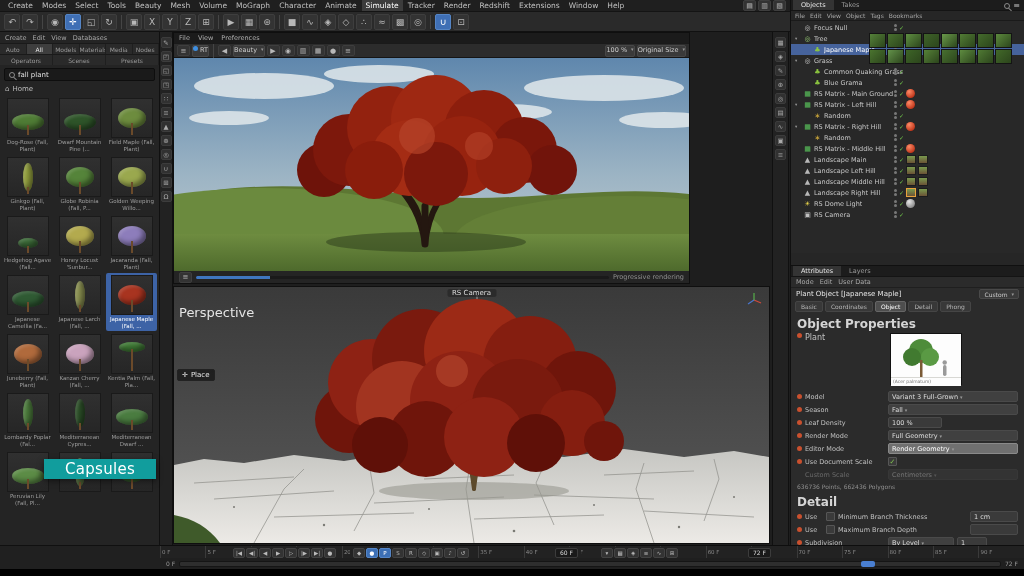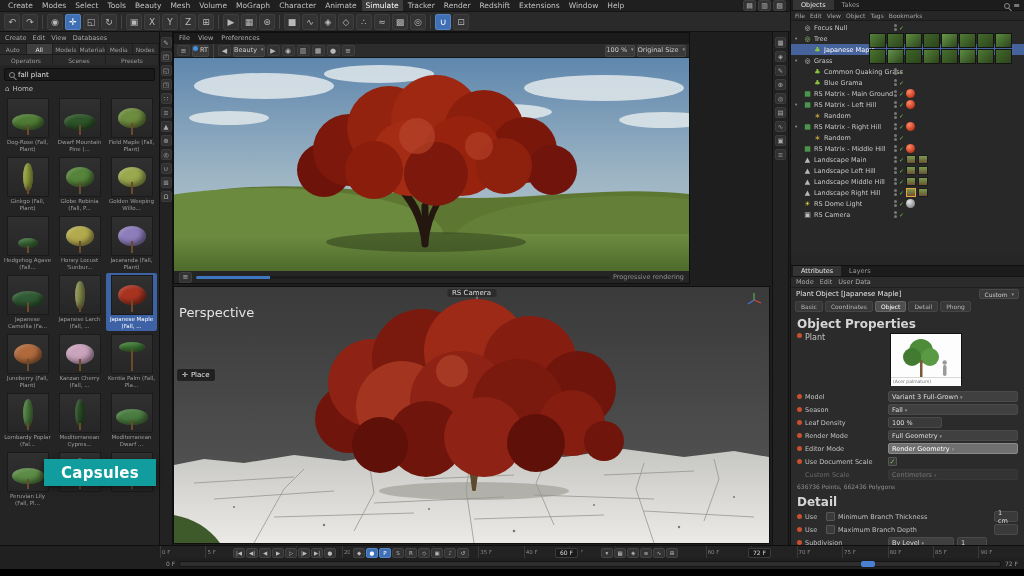--- a/index.html
+++ b/index.html
@@ -93,41 +93,41 @@
 .ar{display:flex;align-items:center;gap:3px;padding:0 6px;height:13px;font-size:6.5px}
 .ar.dis{opacity:.4}
 .kdot{width:5px;height:5px;border-radius:50%;background:#c9502e;flex:none}
 .kdot.hid{visibility:hidden}
 .albl{width:80px;color:#c0c0c0;flex:none;overflow:hidden;white-space:nowrap}
 .albl.w20{width:18px}.albl.flex{flex:1;width:auto}
 .dd{flex:1;height:11px;background:#404040;border:1px solid #4a4a4a;border-radius:2px;display:flex;align-items:center;padding:0 3px;font-size:6.5px;color:#ddd;white-space:nowrap;overflow:hidden}
 .dd.hl{background:#707070;border-color:#8a8a8a;color:#fff}
 .dd.w66{flex:none;width:66px}
 .nf{width:54px;height:11px;background:#3a3a3a;border:1px solid #4a4a4a;border-radius:2px;display:flex;align-items:center;padding:0 3px;font-size:6.5px;color:#ddd;flex:none}
-.nf.w40{width:24px}.nf.w30{width:30px}
+.nf.w40{width:48px}.nf.w30{width:30px}
 .cbx{width:9px;height:9px;background:#3a3a3a;border:1px solid #565656;border-radius:1px;color:#7ec04f;font-size:7px;line-height:8px;text-align:center;flex:none}
 .ginfo{padding:2px 6px;color:#8f8f8f;font-size:6px}
 .plant-row{display:flex;padding:1px 6px;gap:3px;align-items:flex-start;height:58px}
 .pv{width:72px;height:52px;background:#fff;position:relative;border:1px solid #111;margin-left:2px}
 .pv-cap{position:absolute;bottom:0;left:2px;font-size:4.5px;color:#777}
 
 .blfill{position:absolute;left:0;top:545px;width:160px;height:24px;background:#202020;border-top:1px solid #101010}
 .tl{position:absolute;left:160px;top:545px;width:864px;height:13px;background:#222;border-top:1px solid #0e0e0e}
 .ruler{display:flex;height:100%}
 .rl{flex:1;font-size:5.5px;color:#8a8a8a;border-left:1px solid #3a3a3a;padding-left:1px;line-height:12px;white-space:nowrap;overflow:hidden}
 .tl-abs{position:absolute;top:1px;display:flex;gap:1px;background:#222;padding:0 3px;align-items:center;height:11px}
 .tchip{min-width:12px;height:10px;background:#333;border:1px solid #434343;border-radius:2px;font-size:5.5px;color:#bbb;display:flex;align-items:center;justify-content:center;padding:0 1px;flex:none}
 .tchip.act{background:#3c6fb5;color:#fff;border-color:#5585c5}
 .tfield{height:10px;background:#1a1a1a;border:1px solid #3c3c3c;border-radius:2px;color:#ddd;font-size:6px;display:flex;align-items:center;padding:0 4px;white-space:nowrap}
 .pslider{position:absolute;left:160px;top:558px;width:864px;height:11px;background:#1f1f1f;display:flex;align-items:center;gap:4px;padding:0 6px;font-size:6px;color:#999}
 .ptrack{flex:1;height:6px;background:#2e2e2e;border:1px solid #151515;border-radius:2px;position:relative}
 .phandle{position:absolute;top:-1px;width:14px;height:6px;background:#4a7fd1;border-radius:2px}
 .bottombar{position:absolute;left:0;top:569px;width:1024px;height:7px;background:#000}
 
-.badge{position:absolute;left:44px;top:459px;width:112px;height:27px;color:#fff;font-weight:bold;font-size:15px;display:flex;align-items:center;justify-content:center;z-index:10;letter-spacing:.3px;box-shadow:0 2px 6px rgba(0,0,0,.5)}
+.badge{position:absolute;left:44px;top:459px;width:112px;height:20px;color:#fff;font-weight:normal;font-size:15px;display:flex;align-items:center;justify-content:center;z-index:10;letter-spacing:.3px;box-shadow:0 2px 6px rgba(0,0,0,.5)}
 .titlebox{position:absolute;left:50px;top:503px;height:31px;background:#fff;color:#121212;font-weight:bold;font-size:14.5px;display:flex;align-items:center;padding:0 12px;z-index:10;box-shadow:0 2px 6px rgba(0,0,0,.45)}
 </style>
 </head>
 <body>
 
 <div class="app">
 
   <div class="menubar" id="menubar">
       <span class="mi">Create</span>
       <span class="mi">Modes</span>

